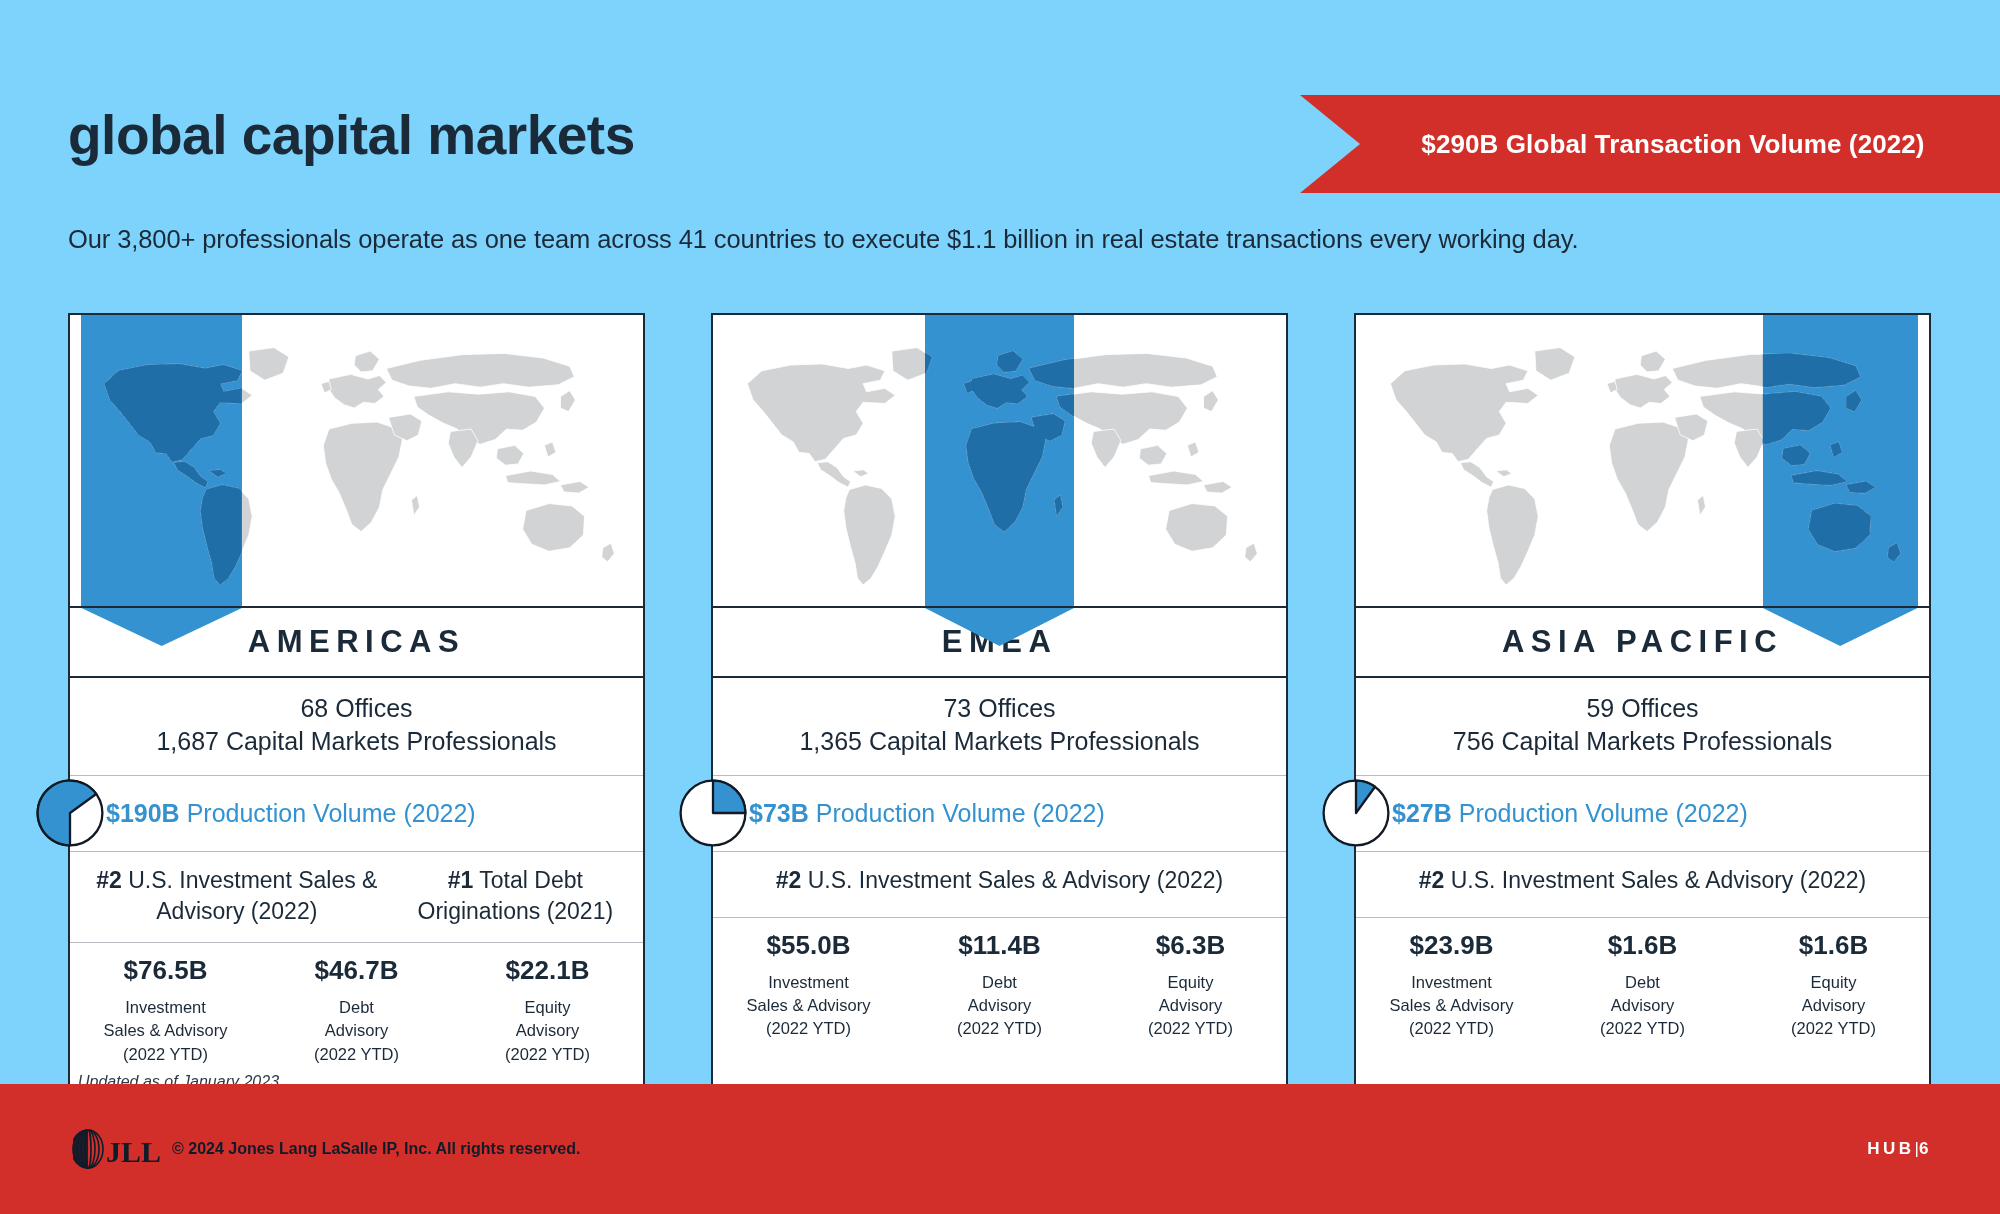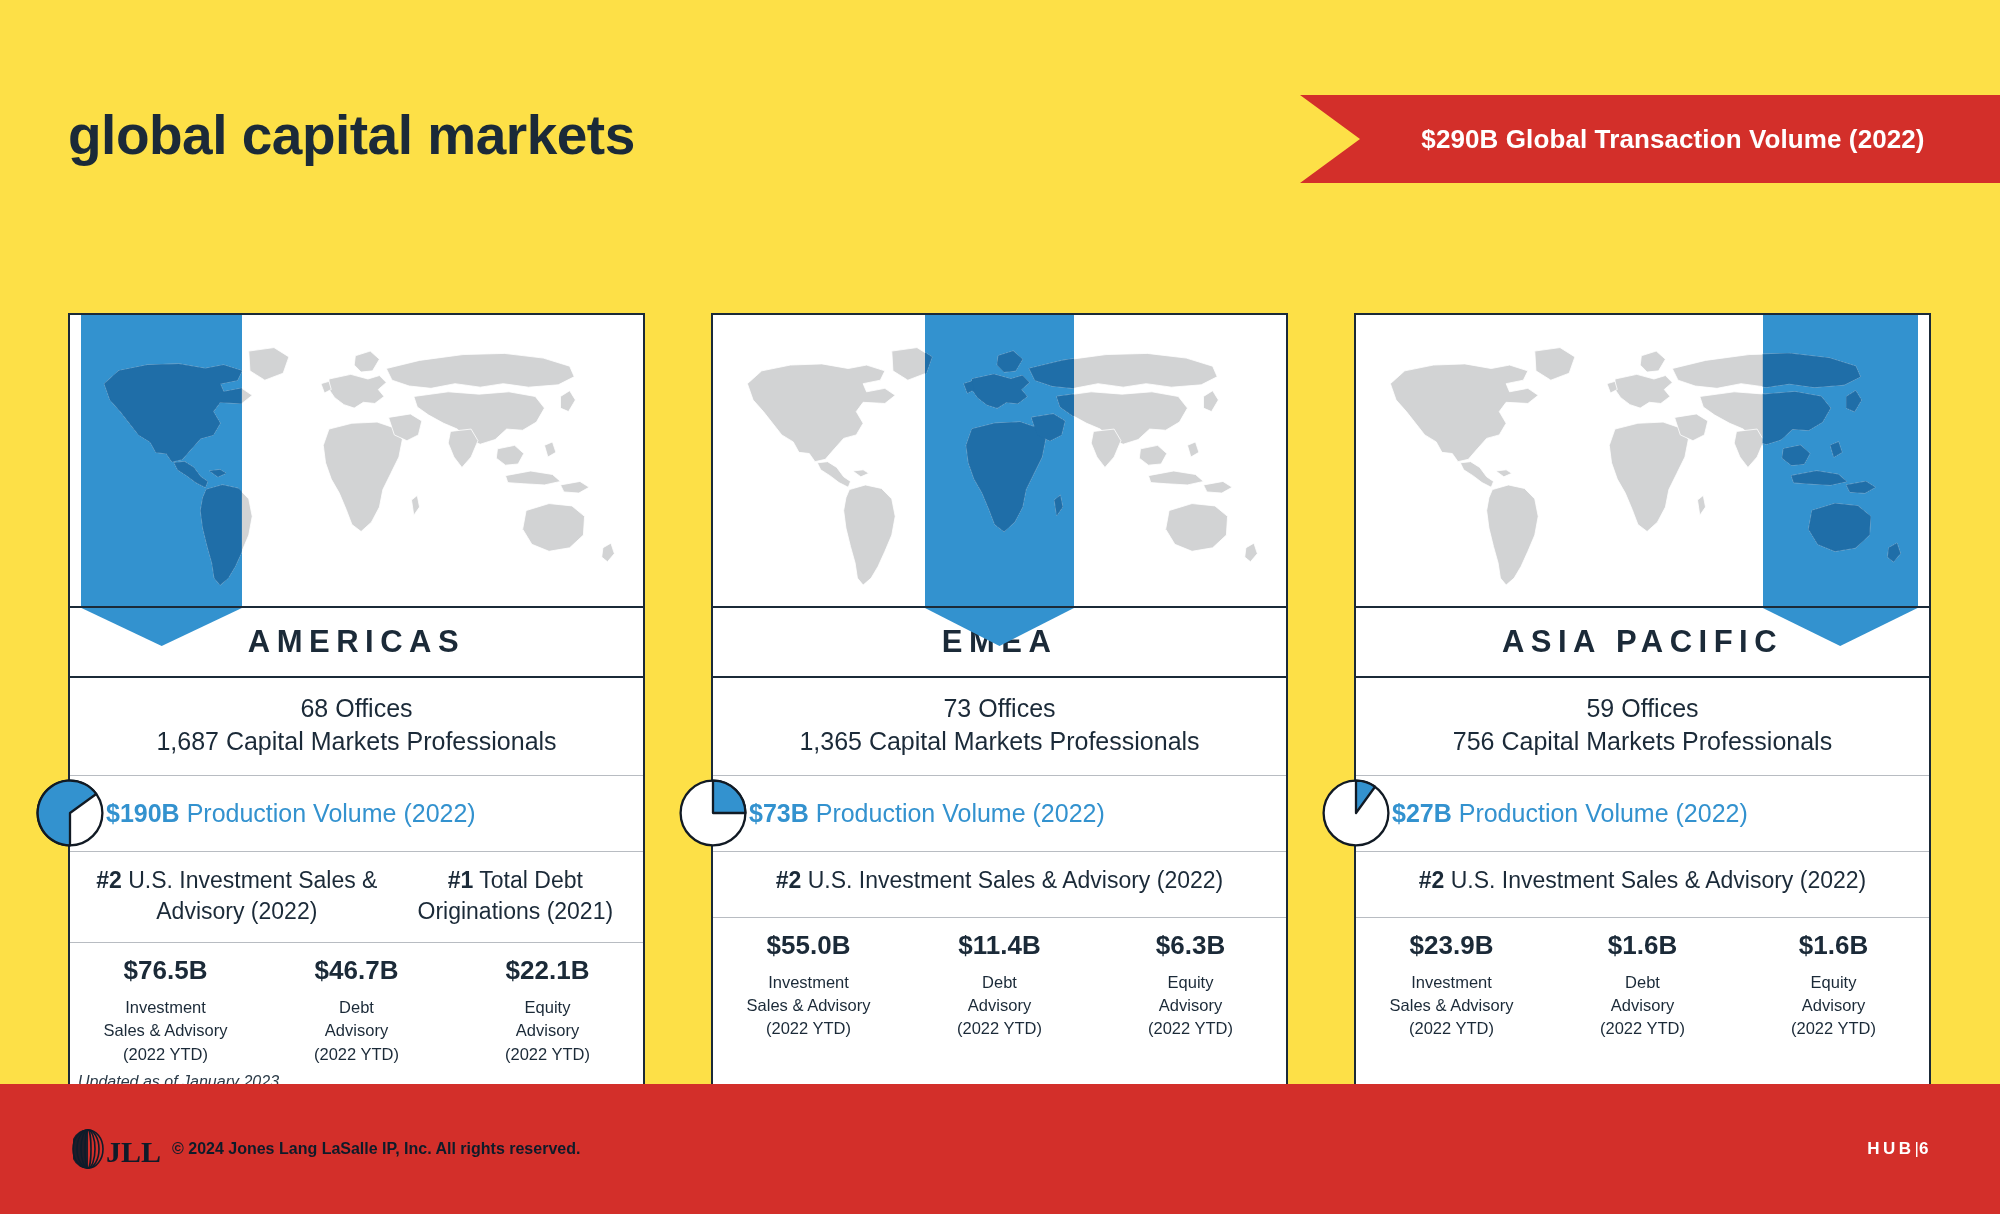--- a/index.html
+++ b/index.html
@@ -2,31 +2,31 @@
 <html><head>
 <meta charset="utf-8">
 <style>
   * { box-sizing: border-box; margin: 0; padding: 0; }
   html, body {
     width: 2000px; height: 1214px;
     background: #ffffff;
     font-family: "Liberation Sans", sans-serif;
     overflow: hidden;
   }
-  .page { position: relative; width: 2000px; height: 1214px; background:#fde047; }
+  .page { position: relative; width: 2000px; height: 1214px; background:#7dd3fc; }
 
   
   .title {
     position: absolute; left: 68px; top: 108px;
     font-size: 55px; font-weight: 700; letter-spacing: -0.5px;
     color: #1b2a38; line-height: 1;
   }
   .banner {
     position: absolute; right: 0; top: 95px;
-    height: 88px; width: 700px;
+    height: 98px; width: 700px;
     background: #d32f2a;
     clip-path: polygon(0 0, 100% 0, 100% 100%, 0 100%, 60px 50%);
     display: flex; align-items: center; justify-content: center;
   }
   .banner-text {
     color: #fff; font-size: 26px; font-weight: 700; letter-spacing: 0.1px;
     padding-left: 46px;
   }
   .subtitle {
     position: absolute; left: 68px; top: 225px;
@@ -147,20 +147,21 @@
 <body>
 
 <div class="page">
 
   <div class="title">global capital markets</div>
 
   <div class="banner">
     <div class="banner-text">$290B Global Transaction Volume (2022)</div>
   </div>
 
+  <div class="subtitle">Our 3,800+ professionals operate as one team across 41 countries to execute $1.1 billion in real estate transactions every working day.</div>
 
   <div class="cards" id="cards">
       <div class="card">
     <div class="map-wrap">
       <div class="map-clip">
         <div class="hl-band" style="left:2%;width:28%;"></div>
         <svg class="map-layer map-svg" viewBox="0 0 1000 500" preserveAspectRatio="none">
           <defs>
             <clipPath id="clipband0">
               <rect x="20" y="0" width="280" height="500"></rect>

